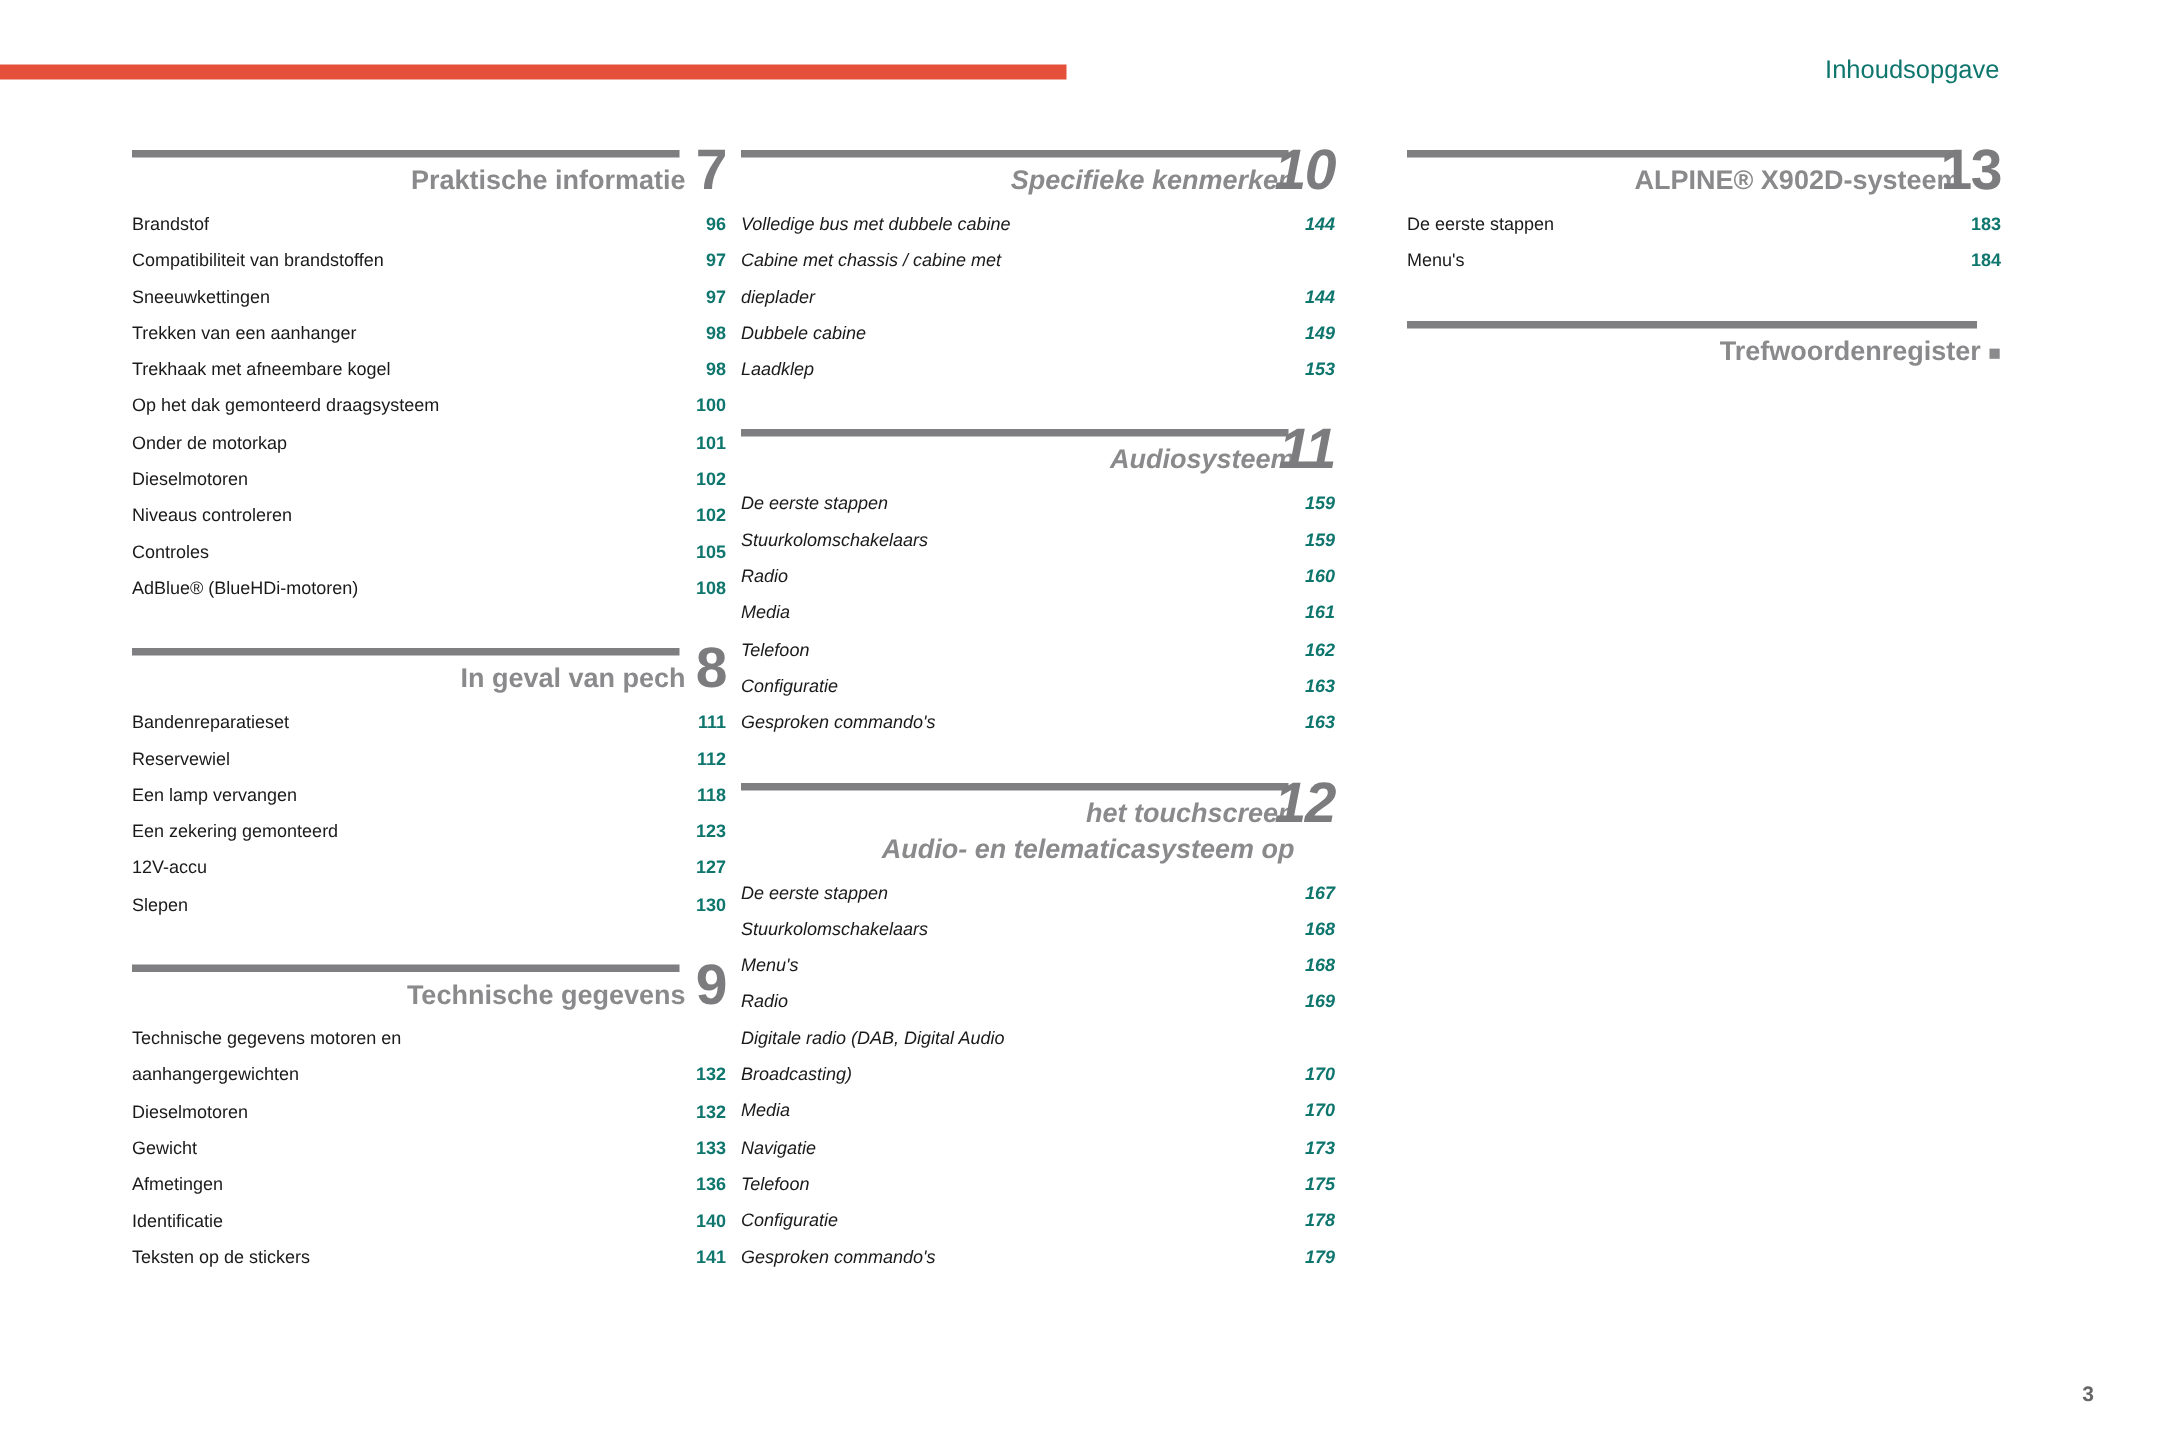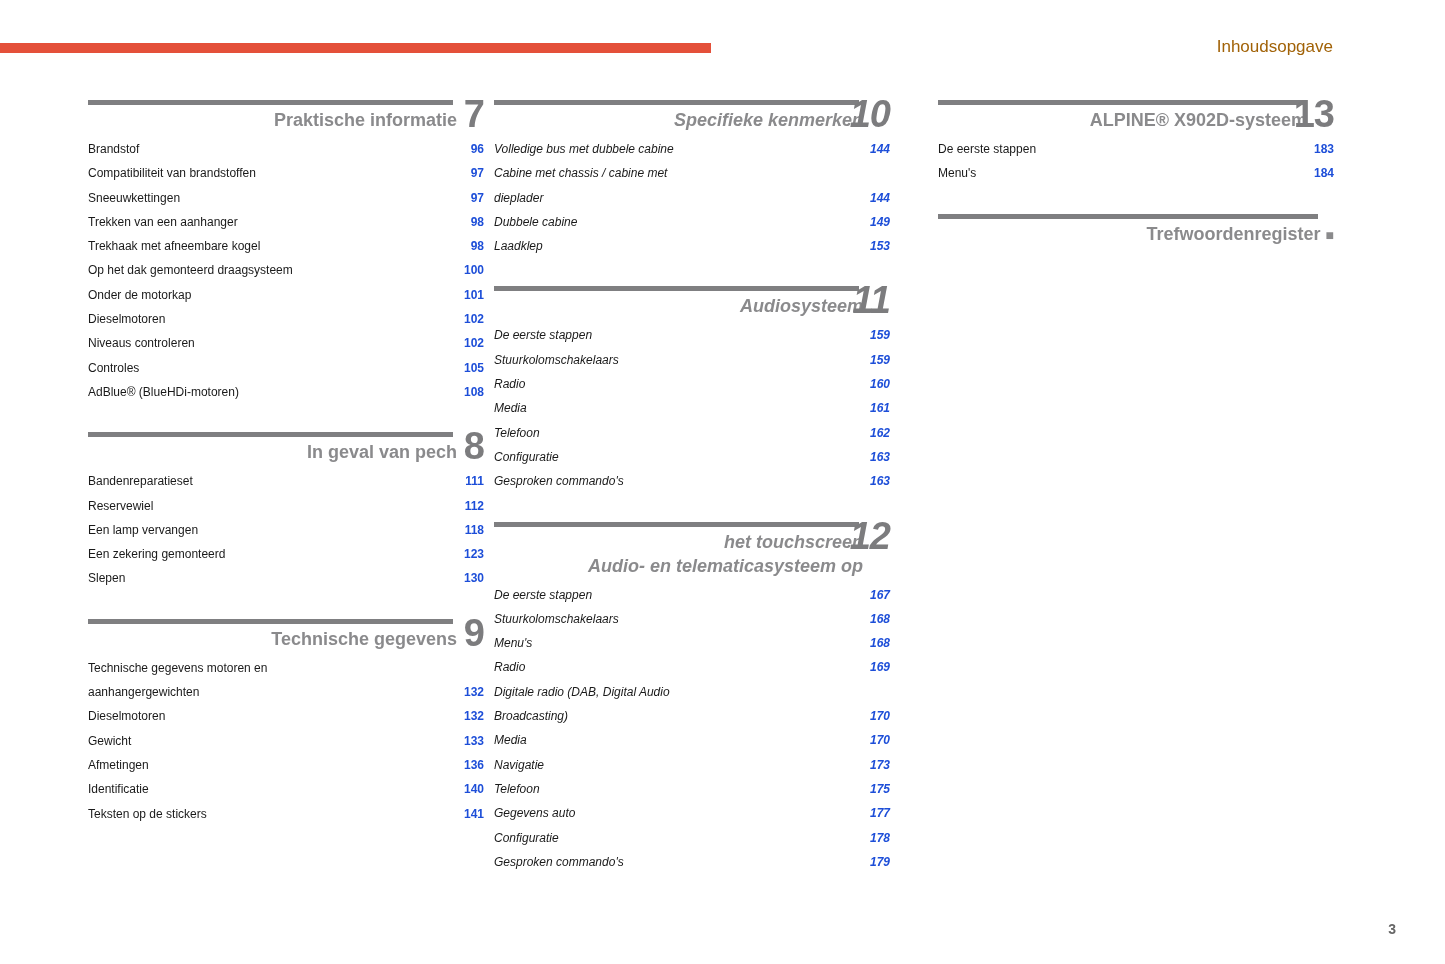--- a/index.html
+++ b/index.html
@@ -1,30 +1,30 @@
 <!DOCTYPE html>
 <html><head>
 <meta charset="utf-8">
 <style>
   * { margin:0; padding:0; box-sizing:border-box; }
   body { width:1445px; height:964px; background:#ffffff; position:relative; overflow:hidden;
          font-family:"Liberation Sans", sans-serif; color:#1a1a1a; }
   .redbar { position:absolute; left:0; top:43px; width:711px; height:10px; background:#e4503a; }
-  .page-heading { position:absolute; right:112px; top:37px; font-size:17px; color:#a16207; }
+  .page-heading { position:absolute; right:112px; top:37px; font-size:17px; color:#0f766e; }
   .page-number { position:absolute; right:49px; top:921px; font-size:14px; color:#666; font-weight:bold; }
   .col { position:absolute; width:396px; }
   .section { position:relative; margin-bottom:28px; }
   .sec-head { position:relative; height:auto; padding-right:27px; }
   .sec-line { height:5px; background:#7f7f81; margin-right:4px; }
   .sec-title { text-align:right; font-weight:bold; color:#8a8a8c; font-size:18px; line-height:24px; margin-top:3px; padding-right:0; }
   .sec-num { position:absolute; right:0; top:-7px; font-size:38px; font-weight:bold; color:#7c7c7e; line-height:42px; letter-spacing:-1px; }
   .entries { margin-top:5px; }
   .entry { display:flex; justify-content:space-between; font-size:12px; line-height:24.3px; }
   .entry .lbl { color:#1a1a1a; }
-  .entry .pg { font-weight:bold; color:#1d4ed8; }
+  .entry .pg { font-weight:bold; color:#0f766e; }
   .trefhead .sec-line { margin-right:16px; }
   .trefhead .sec-title { padding-right:0; }
 </style>
 </head>
 <body>
 
 <div class="redbar"></div>
 <div class="page-heading">Inhoudsopgave</div>
 <div class="page-number">3</div>
 
@@ -99,20 +99,24 @@
         </div>
         <div class="entry">
           <span class="lbl">Een lamp vervangen</span>
           <span class="pg">118</span>
         </div>
         <div class="entry">
           <span class="lbl">Een zekering gemonteerd</span>
           <span class="pg">123</span>
         </div>
         <div class="entry">
+          <span class="lbl">12V-accu</span>
+          <span class="pg">127</span>
+        </div>
+        <div class="entry">
           <span class="lbl">Slepen</span>
           <span class="pg">130</span>
         </div>
       </div>
     </div>
     <div class="section">
       <div class="sec-head">
         <div class="sec-line"></div>
         <div class="sec-title">Technische gegevens</div>
         <div class="sec-num">9</div>
@@ -253,24 +257,20 @@
         </div>
         <div class="entry">
           <span class="lbl">Navigatie</span>
           <span class="pg">173</span>
         </div>
         <div class="entry">
           <span class="lbl">Telefoon</span>
           <span class="pg">175</span>
         </div>
         <div class="entry">
-          <span class="lbl">Gegevens auto</span>
-          <span class="pg">177</span>
-        </div>
-        <div class="entry">
           <span class="lbl">Configuratie</span>
           <span class="pg">178</span>
         </div>
         <div class="entry">
           <span class="lbl">Gesproken commando's</span>
           <span class="pg">179</span>
         </div>
       </div>
     </div>
   </div>

